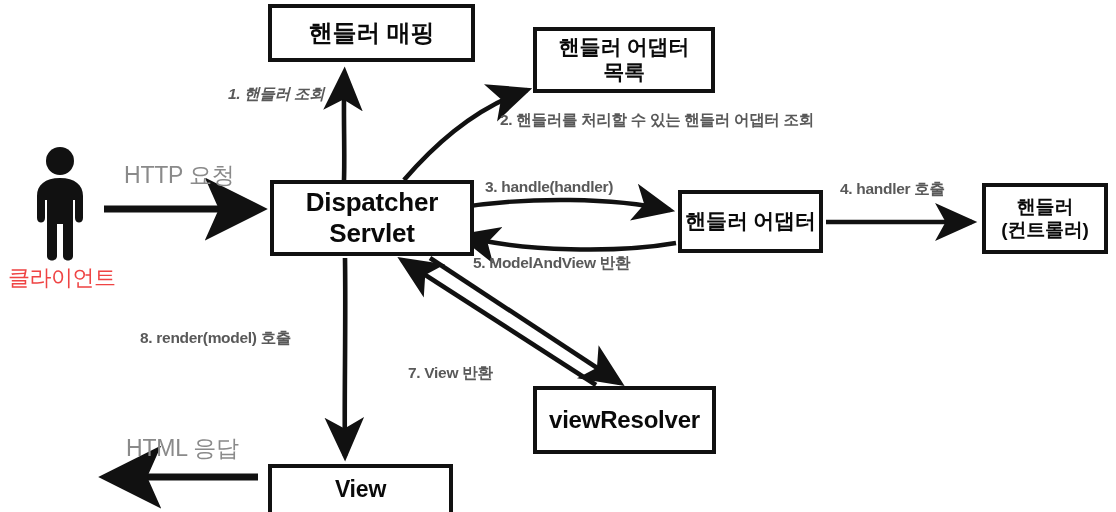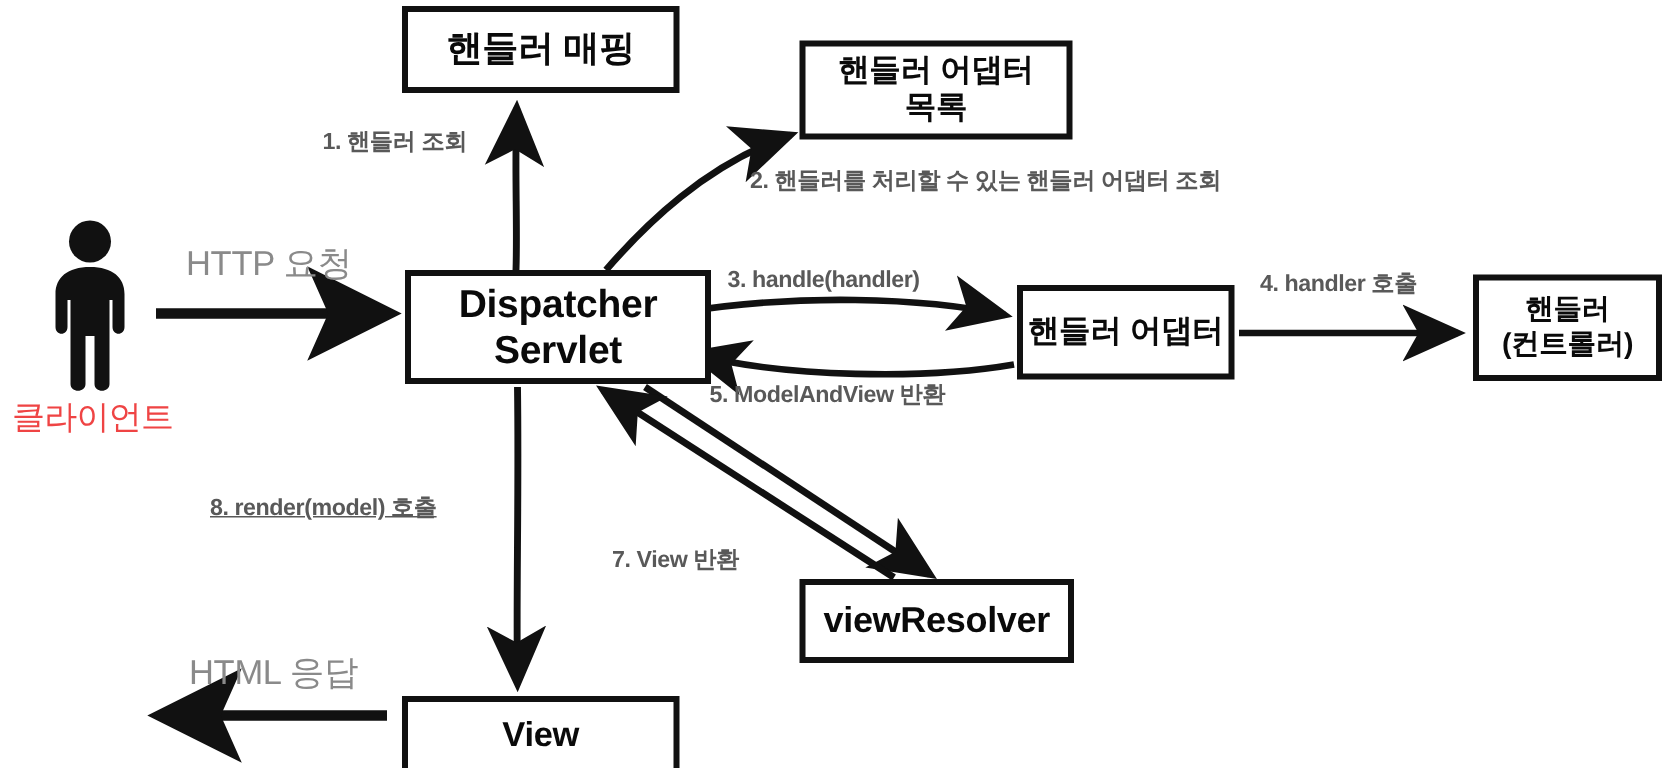--- a/index.html
+++ b/index.html
@@ -36,26 +36,26 @@
     color: #0a0a0a;
     font-weight: 700;
     line-height: 1.18;
     letter-spacing: -0.2px;
     z-index: 3;
   }
   .node-text {
     display: block;
     white-space: pre-line;
   }
-  #node-handler-mapping { left: 268px; top: 4px;   width: 185px; height: 58px;  font-size: 24px; }
+  #node-handler-mapping { left: 268px; top: 4px;   width: 207px; height: 58px;  font-size: 24px; }
   #node-adapter-list    { left: 533px; top: 27px;  width: 182px; height: 66px;  font-size: 21px; }
   #node-dispatcher      { left: 270px; top: 180px; width: 204px; height: 76px;  font-size: 26px; }
   #node-handler-adapter { left: 678px; top: 190px; width: 145px; height: 63px;  font-size: 21px; }
   #node-handler         { left: 982px; top: 183px; width: 126px; height: 71px;  font-size: 19px; }
-  #node-viewresolver    { left: 533px; top: 386px; width: 183px; height: 56px;  font-size: 24px; }
+  #node-viewresolver    { left: 533px; top: 386px; width: 183px; height: 68px;  font-size: 24px; }
   #node-view            { left: 268px; top: 464px; width: 185px; height: 52px;  font-size: 23px; }
 
   .edge-label {
     position: absolute;
     color: #595959;
     font-weight: 700;
     font-size: 15.5px;
     white-space: nowrap;
     letter-spacing: -0.3px;
     z-index: 4;
@@ -71,28 +71,28 @@
   }
   .actor-label {
     position: absolute;
     color: #ef4444;
     font-weight: 400;
     font-size: 22px;
     white-space: nowrap;
     letter-spacing: -0.5px;
     z-index: 4;
   }
-  #lbl-1 { left: 215px; top: 84px; }
+  #lbl-1 { left: 228px; top: 84px; font-style: italic; }
   #lbl-2 { left: 500px; top: 110px; text-align: right; }
   #lbl-3 { left: 485px; top: 178px; }
   #lbl-4 { left: 840px; top: 179px; }
   #lbl-5 { left: 473px; top: 253px; }
   #lbl-6 { left: 610px; top: 302px; }
   #lbl-7 { left: 408px; top: 363px; }
-  #lbl-8 { left: 140px; top: 328px; text-decoration: underline; }
+  #lbl-8 { left: 140px; top: 328px; }
   #lbl-http-req  { left: 124px; top: 160px; }
   #lbl-http-resp { left: 126px; top: 433px; }
   #lbl-client    { left: 8px;  top: 263px; }
 
   #actor-figure {
     position: absolute;
     left: 28px;
     top: 146px;
     width: 64px;
     height: 116px;

